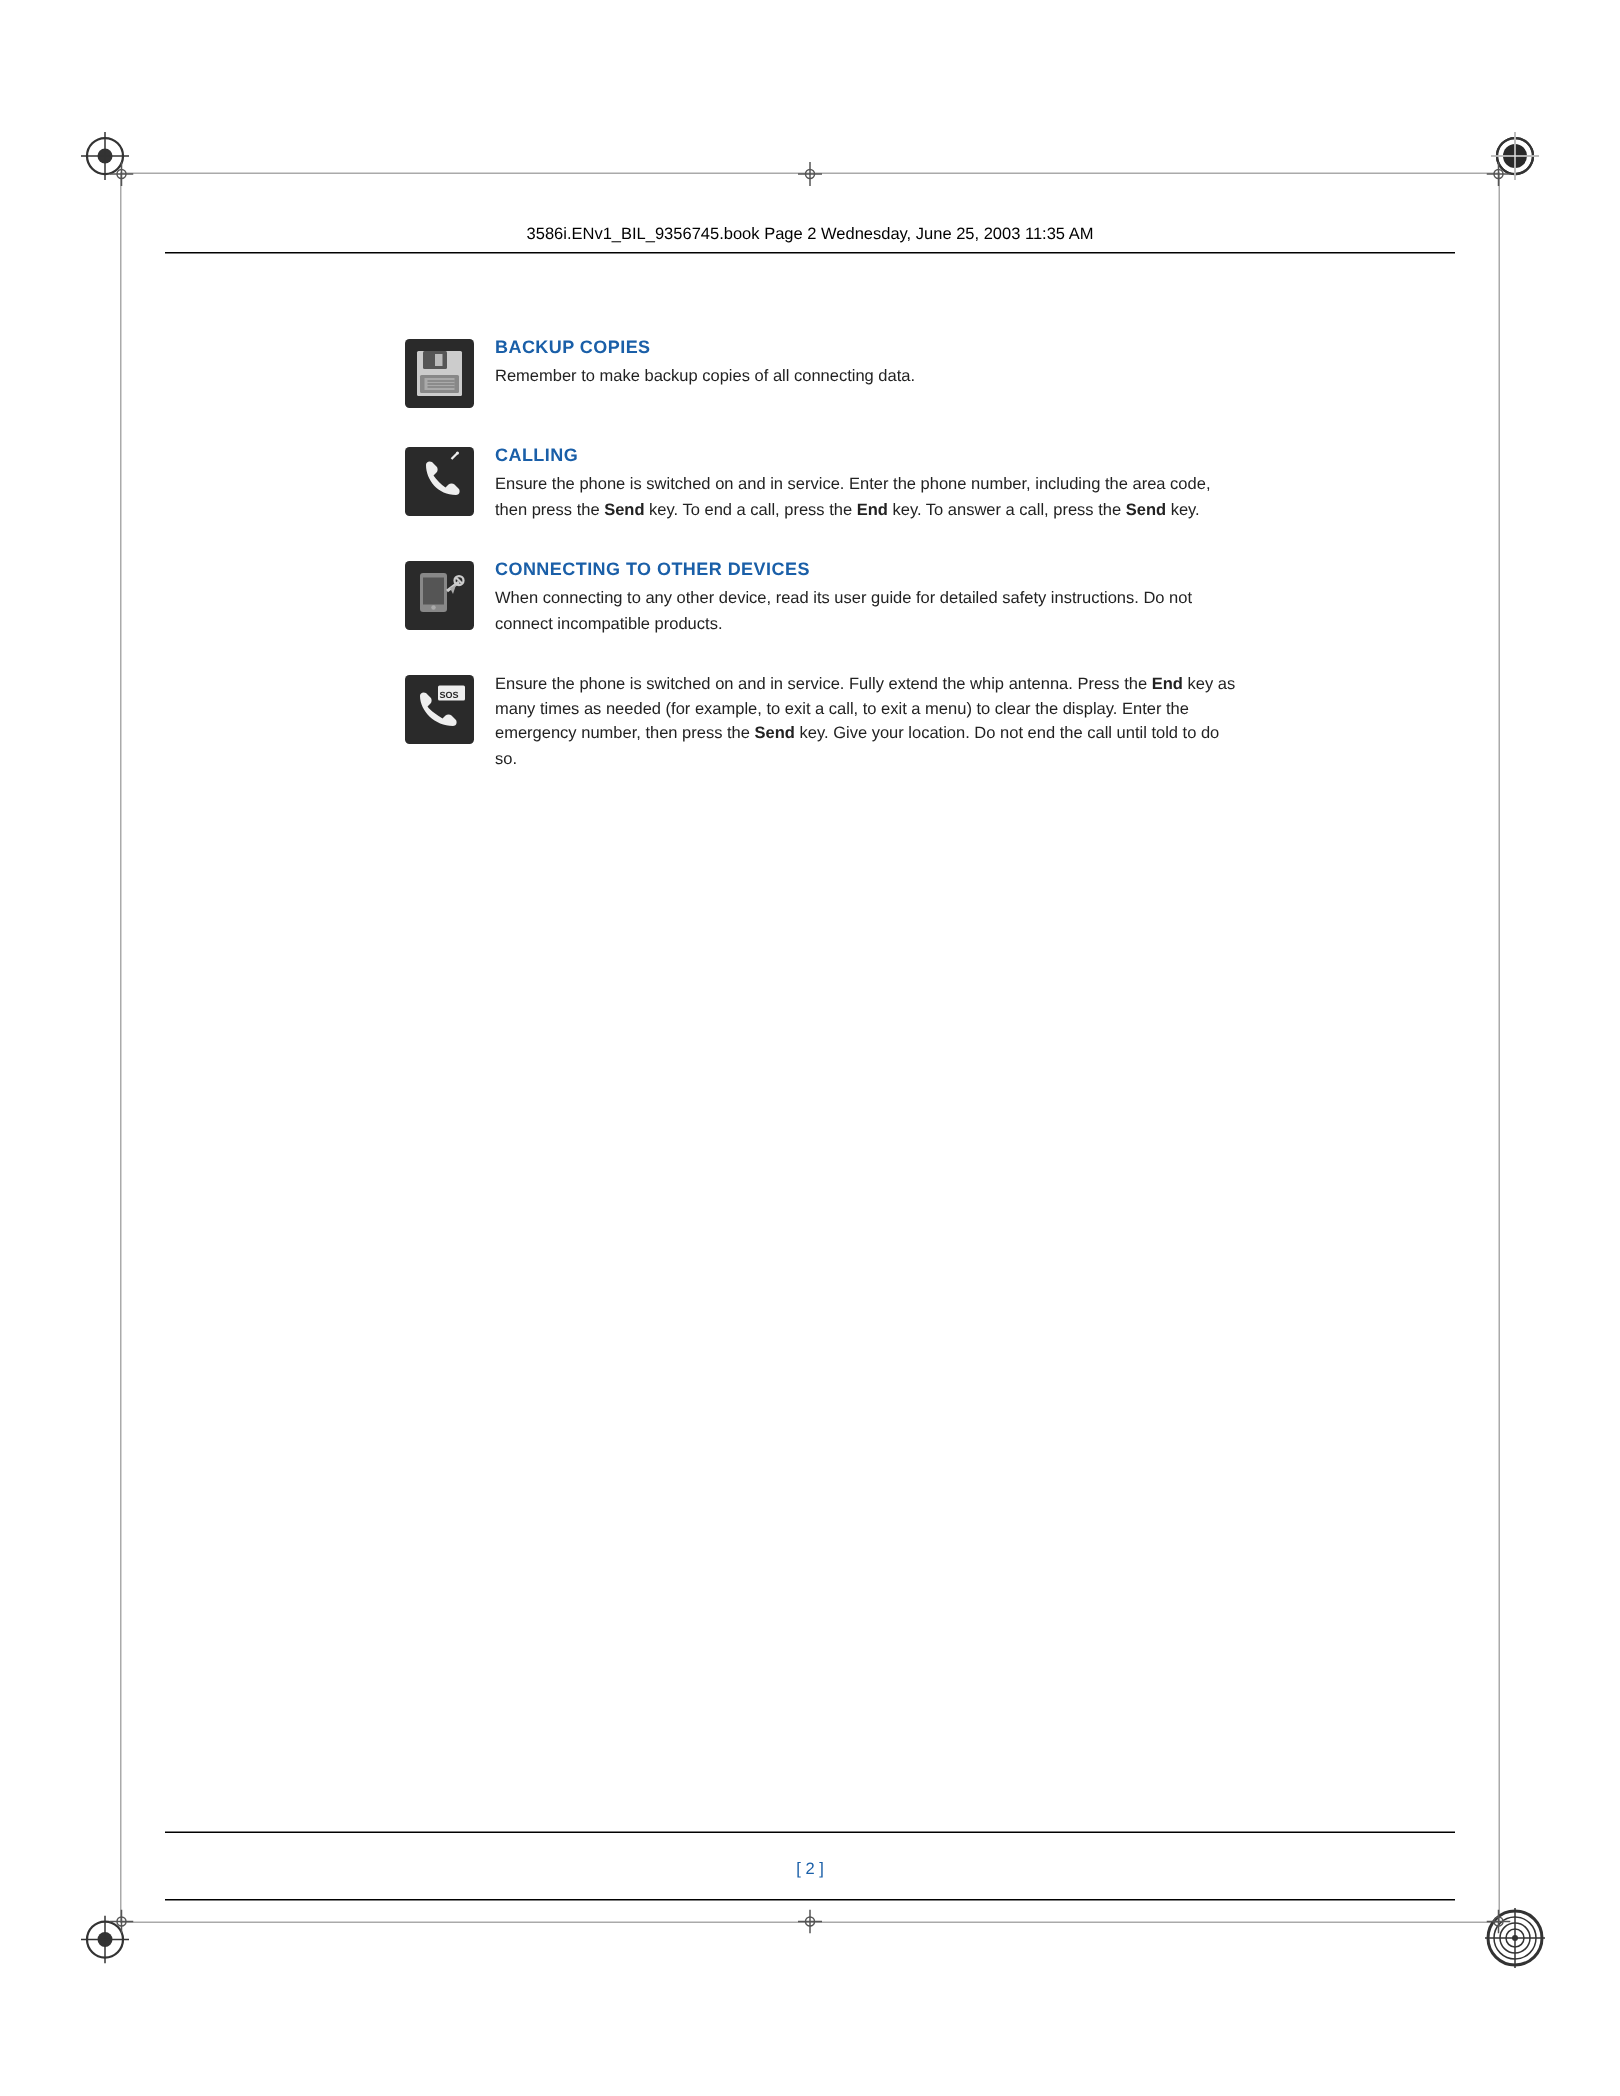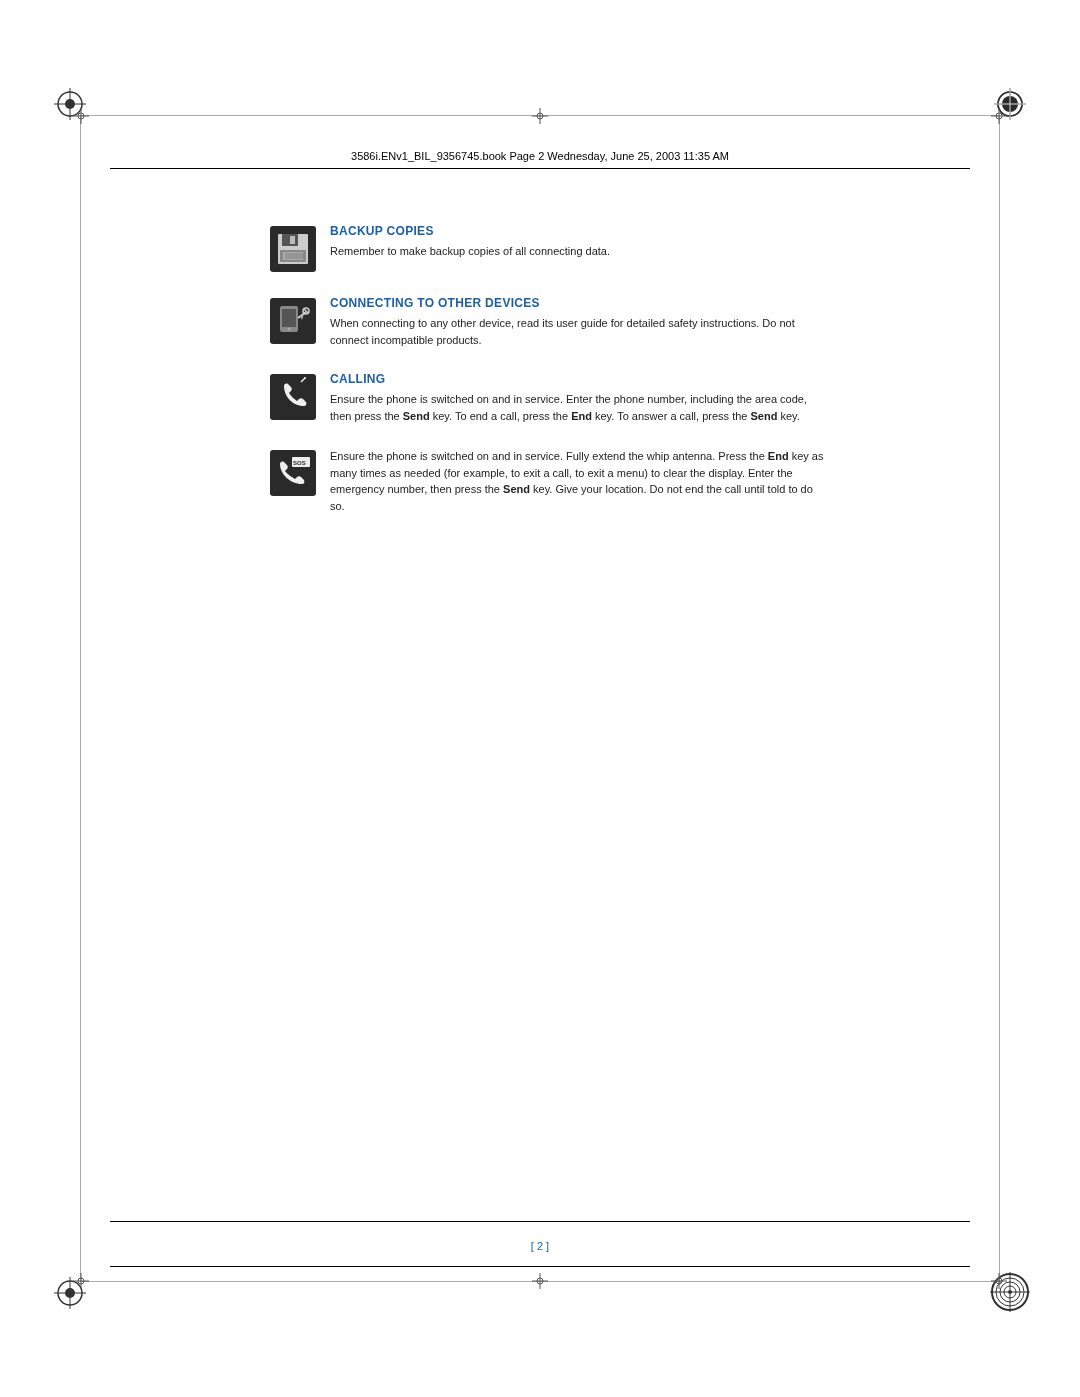--- a/index.html
+++ b/index.html
@@ -259,51 +259,51 @@
       <div class="section-title">BACKUP COPIES</div>
       <div class="section-body">Remember to make backup copies of all connecting data.</div>
     </div>
   </div>
 
   <div class="section">
     <div class="section-icon">
       <svg width="46" height="46" viewBox="0 0 46 46">
         <rect width="46" height="46" rx="3" fill="#2a2a2a"></rect>
 
-        <rect x="10" y="8" width="18" height="26" rx="2" fill="#888"></rect>
-        <rect x="12" y="11" width="14" height="18" fill="#555"></rect>
-        <circle cx="19" cy="31" r="1.5" fill="#aaa"></circle>
-
-        <line x1="28" y1="20" x2="36" y2="14" stroke="#ccc" stroke-width="2"></line>
-        <circle cx="36" cy="13" r="3" fill="none" stroke="#ccc" stroke-width="1.5"></circle>
-        <line x1="34" y1="11" x2="38" y2="15" stroke="#ccc" stroke-width="1.5"></line>
-
-        <polygon points="30,18 34,16 32,22" fill="#aaa"></polygon>
+        <path d="M14 12 C14 10 16 9 18 10 L21 13 C22 14 22 16 21 17 L19 19 C21 22 24 25 27 27 L29 25 C30 24 32 24 33 25 L36 28 C37 30 36 32 34 32 C22 32 14 22 14 12 Z" fill="#eee"></path>
+
+        <line x1="31" y1="8" x2="35" y2="4" stroke="#eee" stroke-width="1.5"></line>
+        <circle cx="35" cy="4" r="1" fill="#eee"></circle>
       </svg>
     </div>
     <div class="section-text">
-      <div class="section-title">CONNECTING TO OTHER DEVICES</div>
-      <div class="section-body">When connecting to any other device, read its user guide for detailed safety instructions. Do not connect incompatible products.</div>
+      <div class="section-title">CALLING</div>
+      <div class="section-body">Ensure the phone is switched on and in service. Enter the phone number, including the area code, then press the <b>Send</b> key. To end a call, press the <b>End</b> key. To answer a call, press the <b>Send</b> key.</div>
     </div>
   </div>
 
   <div class="section">
     <div class="section-icon">
       <svg width="46" height="46" viewBox="0 0 46 46">
         <rect width="46" height="46" rx="3" fill="#2a2a2a"></rect>
 
-        <path d="M14 12 C14 10 16 9 18 10 L21 13 C22 14 22 16 21 17 L19 19 C21 22 24 25 27 27 L29 25 C30 24 32 24 33 25 L36 28 C37 30 36 32 34 32 C22 32 14 22 14 12 Z" fill="#eee"></path>
-
-        <line x1="31" y1="8" x2="35" y2="4" stroke="#eee" stroke-width="1.5"></line>
-        <circle cx="35" cy="4" r="1" fill="#eee"></circle>
+        <rect x="10" y="8" width="18" height="26" rx="2" fill="#888"></rect>
+        <rect x="12" y="11" width="14" height="18" fill="#555"></rect>
+        <circle cx="19" cy="31" r="1.5" fill="#aaa"></circle>
+
+        <line x1="28" y1="20" x2="36" y2="14" stroke="#ccc" stroke-width="2"></line>
+        <circle cx="36" cy="13" r="3" fill="none" stroke="#ccc" stroke-width="1.5"></circle>
+        <line x1="34" y1="11" x2="38" y2="15" stroke="#ccc" stroke-width="1.5"></line>
+
+        <polygon points="30,18 34,16 32,22" fill="#aaa"></polygon>
       </svg>
     </div>
     <div class="section-text">
-      <div class="section-title">CALLING</div>
-      <div class="section-body">Ensure the phone is switched on and in service. Enter the phone number, including the area code, then press the <b>Send</b> key. To end a call, press the <b>End</b> key. To answer a call, press the <b>Send</b> key.</div>
+      <div class="section-title">CONNECTING TO OTHER DEVICES</div>
+      <div class="section-body">When connecting to any other device, read its user guide for detailed safety instructions. Do not connect incompatible products.</div>
     </div>
   </div>
 
   <div class="section">
     <div class="section-icon">
       <svg width="46" height="46" viewBox="0 0 46 46">
         <rect width="46" height="46" rx="3" fill="#2a2a2a"></rect>
 
         <path d="M10 14 C10 12 12 11 14 12 L17 15 C18 16 18 18 17 19 L15 21 C17 24 22 27 25 29 L27 27 C28 26 30 26 31 27 L34 30 C35 32 34 34 32 34 C20 34 10 24 10 14 Z" fill="#eee"></path>
 

